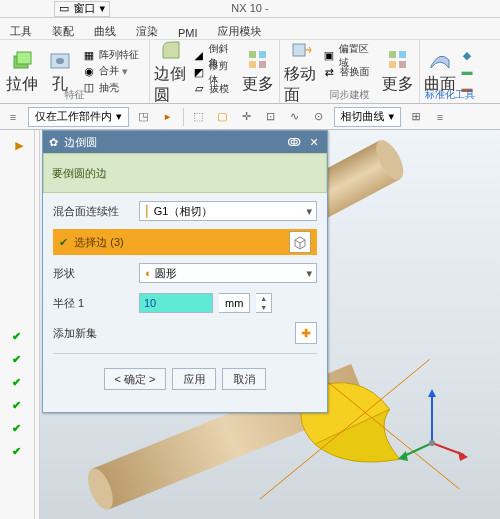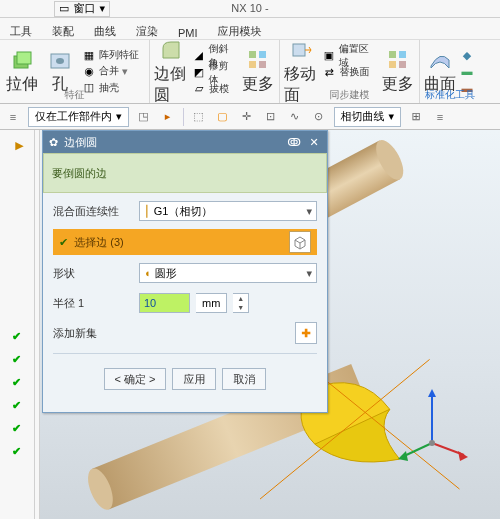--- a/index.html
+++ b/index.html
@@ -33,21 +33,21 @@
 .dlg-head .tt{flex:1}
 .dlg-head .hic{width:14px;height:14px;display:flex;align-items:center;justify-content:center;color:#fff;cursor:pointer}
 .dlg-sub{height:40px;background:#d8e8c8;border:1px solid #becf9e;display:flex;align-items:center;padding:0 8px;color:#3a5a1a}
 .dlg-body{padding:6px 10px;display:flex;flex-direction:column;gap:6px}
 .row{display:flex;align-items:center;height:24px;gap:6px}
 .row .lab{width:80px;color:#333}
 .combo{flex:1;height:20px;border:1px solid #a8b8c8;background:#fff;display:flex;align-items:center;padding:0 4px;gap:4px}
 .combo .arrow{margin-left:auto;color:#555}
 .sel-row{height:26px;background:#f5a623;display:flex;align-items:center;padding:0 6px;gap:6px;color:#5a3800}
 .sel-end{width:22px;height:22px;background:#fff;border:1px solid #c0a060;display:flex;align-items:center;justify-content:center;margin-left:auto}
-.num-in{width:51px;height:20px;border:1px solid #a8b8c8;background:#bef264;padding:0 4px;color:#1050a0}
+.num-in{width:74px;height:20px;border:1px solid #a8b8c8;background:#5eead4;padding:0 4px;color:#1050a0}
 .unit{border:1px solid #a8b8c8;border-left:none;height:20px;padding:0 6px;display:flex;align-items:center;background:#fff}
 .stepper{width:16px;height:20px;border:1px solid #a8b8c8;border-left:none;display:flex;flex-direction:column;background:#fff}
 .stepper div{flex:1;display:flex;align-items:center;justify-content:center;font-size:7px;color:#555}
 .add-btn{width:22px;height:22px;border:1px solid #a8b8c8;background:#fff;display:flex;align-items:center;justify-content:center;margin-left:auto}
 .dlg-foot{display:flex;justify-content:center;gap:6px;padding:6px 0 22px}
 .dlg-foot .btn{height:22px;padding:0 10px;border:1px solid #a8b8c8;background:#f4f7fa;display:flex;align-items:center;color:#333}
 .triad{position:absolute;right:28px;bottom:56px}
 svg{display:block}
 .latest-lbl{position:absolute;left:38px;top:6px;padding:2px 4px;font-size:11px}
 .work-left-rule{position:absolute;left:34px;top:0;bottom:0;width:1px;background:#d0d0d0}

